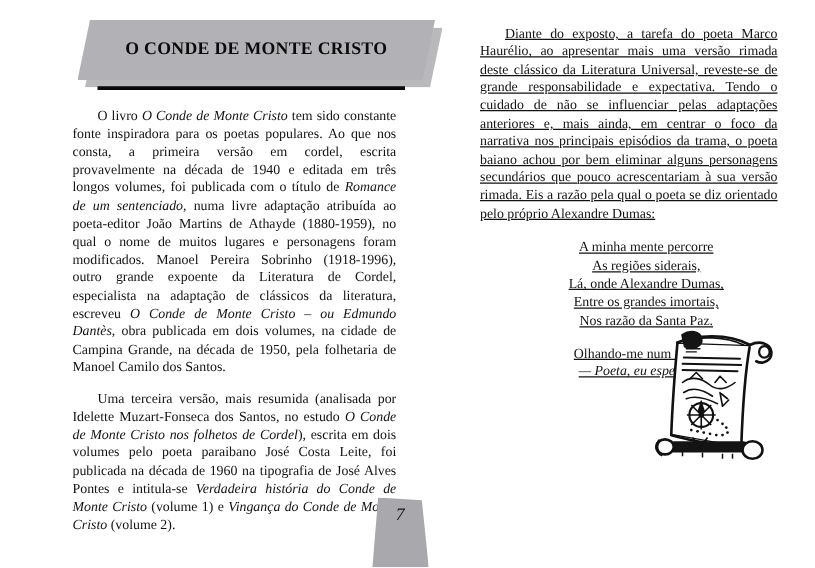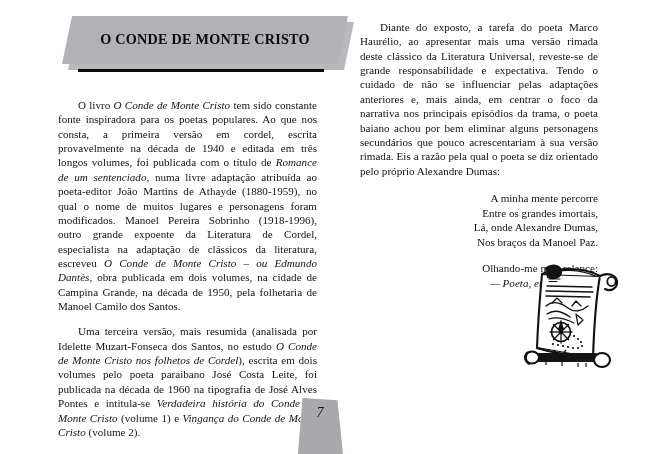--- a/index.html
+++ b/index.html
@@ -73,43 +73,43 @@
     left: 16px;
     top: 53px;
     width: 246px;
     height: 2.6px;
     background: #0b0b0b;
   }
 
   
   .col {
     position: absolute;
-    top: 98px;
+    top: 86px;
     width: 259px;
     font-size: 11.1px;
     line-height: 1.295;
     text-align: justify;
     text-justify: inter-word;
     color: #121212;
   }
   .col-left  { left: 58px; }
-  .col-right { left: 360px; top: 20px; width: 238px; }
+  .col-right { left: 384px; top: 20px; width: 238px; text-decoration: underline; }
 
   p.para {
     margin: 0;
     text-indent: 20px;
   }
   p.para + p.para { margin-top: 11px; }
   .it { font-style: italic; }
 
   
   .poem {
     margin-top: 13px;
     margin-left: 28px;
-    text-align: right;
+    text-align: center;
     line-height: 1.33;
     font-size: 11.1px;
   }
   .poem .stanza { margin: 0; }
   .poem .gap { height: 11px; }
   .poem .v { white-space: nowrap; display: block; }
   .poem .v.it { font-style: italic; }
 
   
   .scroll-fig {
@@ -165,23 +165,24 @@
     <p class="para" id="L0"><span>O livro </span><span class="it">O Conde de Monte Cristo</span><span> tem sido constante fonte inspiradora para os poetas populares. Ao que nos consta, a primeira versão em cordel, escrita provavelmente na década de 1940 e editada em três longos volumes, foi publicada com o título de </span><span class="it">Romance de um sentenciado</span><span>, numa livre adaptação atribuída ao poeta-editor João Martins de Athayde (1880-1959), no qual o nome de muitos lugares e personagens foram modificados. Manoel Pereira Sobrinho (1918-1996), outro grande expoente da Literatura de Cordel, especialista na adaptação de clássicos da literatura, escreveu </span><span class="it">O Conde de Monte Cristo – ou Edmundo Dantès</span><span>, obra publicada em dois volumes, na cidade de Campina Grande, na década de 1950, pela folhetaria de Manoel Camilo dos Santos.</span></p>
     <p class="para" id="L1"><span>Uma terceira versão, mais resumida (analisada por Idelette Muzart-Fonseca dos Santos, no estudo </span><span class="it">O Conde de Monte Cristo nos folhetos de Cordel</span><span>), escrita em dois volumes pelo poeta paraibano José Costa Leite, foi publicada na década de 1960 na tipografia de José Alves Pontes e intitula-se </span><span class="it">Verdadeira história do Conde de Monte Cristo</span><span> (volume 1) e </span><span class="it">Vingança do Conde de Monte Cristo</span><span> (volume 2).</span></p>
   </div>
 
   <div class="col col-right">
     <p class="para" id="R0"><span>Diante do exposto, a tarefa do poeta Marco Haurélio, ao apresentar mais uma versão rimada deste clássico da Literatura Universal, reveste-se de grande responsabilidade e expectativa. Tendo o cuidado de não se influenciar pelas adaptações anteriores e, mais ainda, em centrar o foco da narrativa nos principais episódios da trama, o poeta baiano achou por bem eliminar alguns personagens secundários que pouco acrescentariam à sua versão rimada. Eis a razão pela qual o poeta se diz orientado pelo próprio Alexandre Dumas:</span></p>
 
     <div class="poem">
       <div class="stanza" id="S1">
           <span class="v">A minha mente percorre</span>
+          <span class="v">As regiões siderais,</span>
+          <span class="v">Lá, onde Alexandre Dumas,</span>
           <span class="v">Entre os grandes imortais,</span>
-          <span class="v">Lá, onde Alexandre Dumas,</span>
-          <span class="v">Nos braços da Manoel Paz.</span>
+          <span class="v">Nos razão da Santa Paz.</span>
         </div>
       <div class="gap"></div>
       <div class="stanza" id="S2">
           <span class="v">Olhando-me num relance:</span>
           <span class="v it">— Poeta, eu espero que,</span>
         </div>
     </div>
   </div>
 
   <div class="scroll-fig">

